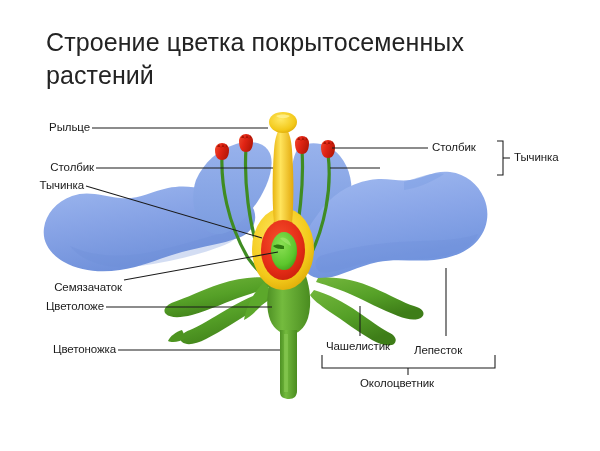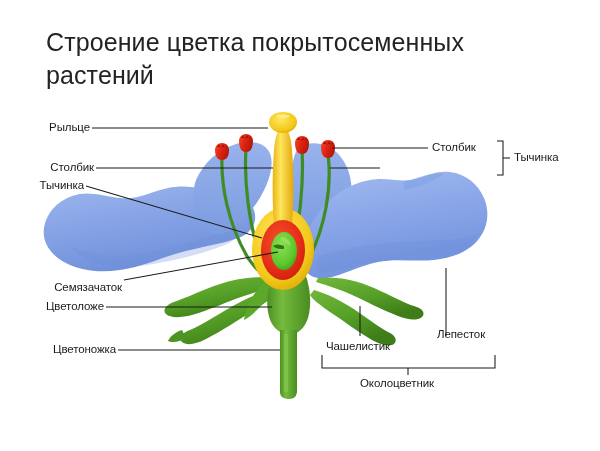--- a/index.html
+++ b/index.html
@@ -285,17 +285,17 @@
   <div class="lbl lbl-r" style="left:0;   top:179px; width:84px;">Тычинка</div>
   <div class="lbl lbl-r" style="left:0;   top:273px; width:122px;margin-top:8px;">Семязачаток</div>
   <div class="lbl lbl-r" style="left:0;   top:300px; width:104px;">Цветоложе</div>
   <div class="lbl lbl-r" style="left:0;   top:343px; width:116px;">Цветоножка</div>
 
   <div class="lbl" style="left:432px; top:141px;">Столбик</div>
 
   <div class="lbl" style="left:514px; top:151px;text-align:center;">Тычинка</div>
 
   <div class="lbl" style="left:326px; top:340px;">Чашелистик</div>
-  <div class="lbl" style="left:414px; top:328px;margin-left:23px;">Лепесток</div>
+  <div class="lbl" style="left:414px; top:344px;">Лепесток</div>
 
   <div class="lbl" style="left:360px; top:377px;">Околоцветник</div>
 
 </div>
 
 </body></html>

